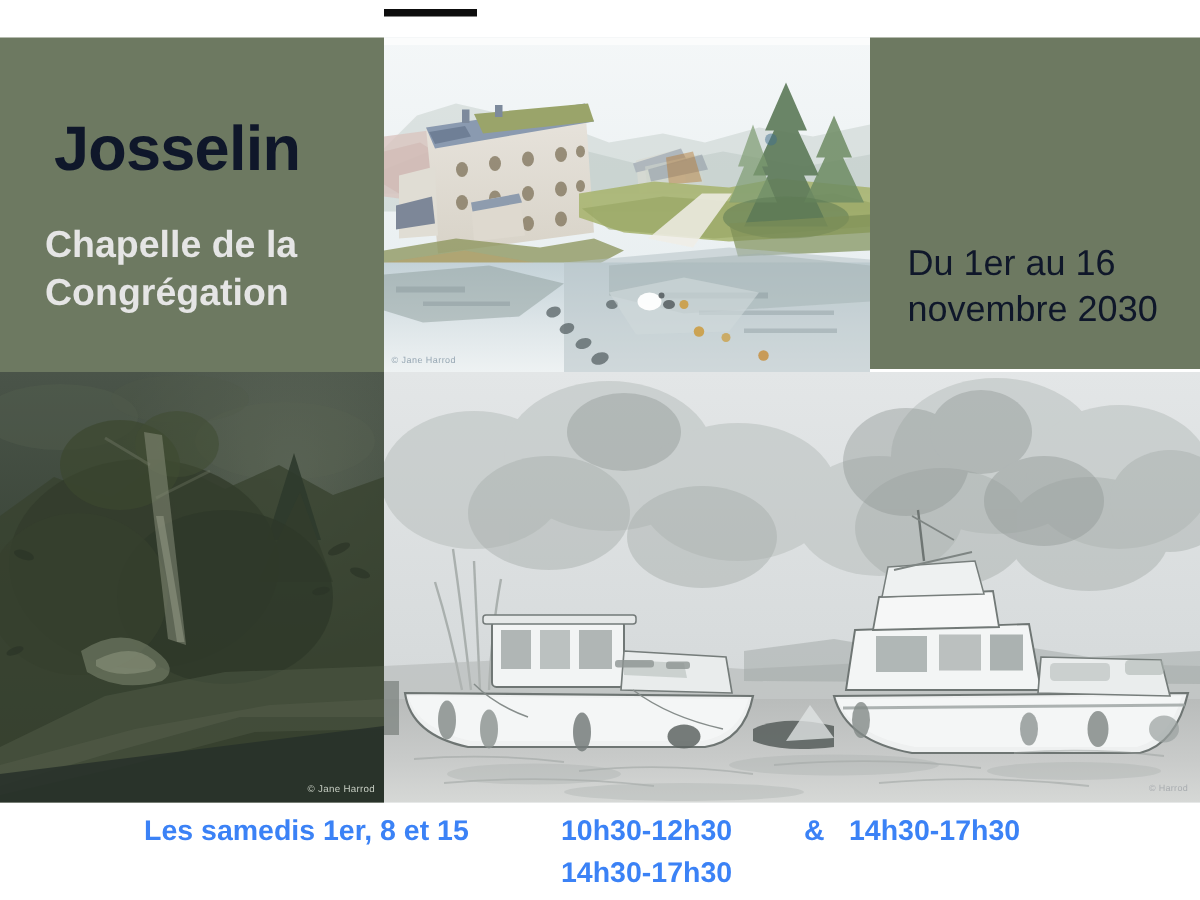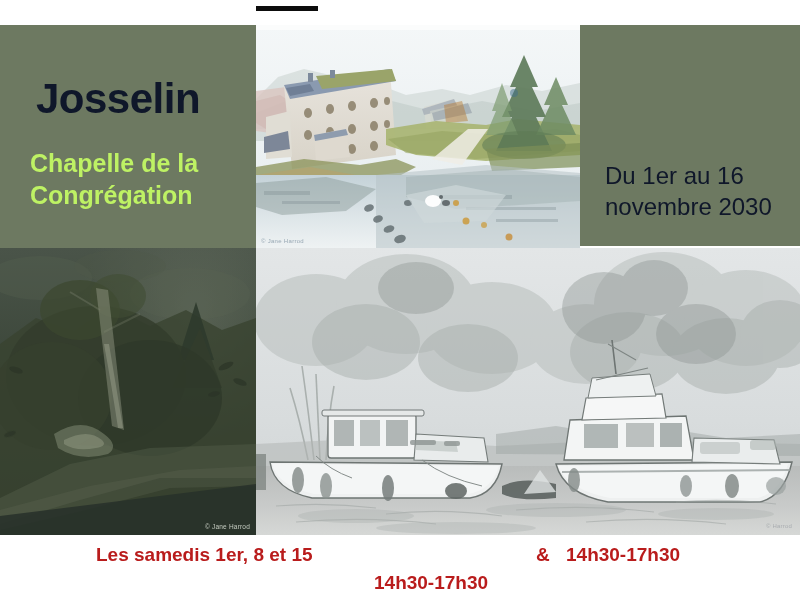--- a/index.html
+++ b/index.html
@@ -60,21 +60,21 @@
     font-weight: bold;
     letter-spacing: -0.5px;
     line-height: 1;
     white-space: nowrap;
   }
   .title-sub {
     position: absolute;
     left: 30px;
     top: 122px;
     width: 226px;
-    color: #bef264;
+    color: #e5e5e5;
     font-size: 25px;
     font-weight: bold;
     line-height: 1.28;
   }
 
   
   .watercolour {
     position: absolute;
     left: 256px;
     top: 0;
@@ -169,21 +169,21 @@
     top: 538px;
     width: 800px;
     height: 62px;
     background: #ffffff;
   }
   .sched-row {
     position: absolute;
     left: 96px;
     width: 700px;
     height: 27px;
-    color: #b91c1c;
+    color: #3b82f6;
     font-size: 19px;
     font-weight: bold;
     white-space: nowrap;
   }
   .sched-row.r0 { top: 6px; }
   .sched-row.r1 { top: 34px; }
 
   .sched-days      { position: absolute; left: 0;   top: 0; }
   .sched-slot-a    { position: absolute; left: 278px; top: 0; }
   .sched-amp       { position: absolute; left: 440px; top: 0; }
@@ -513,20 +513,21 @@
       </svg>
       <div class="boats-credit">© Harrod</div>
     </div>
 
   </div>
 
   <div class="schedule">
 
     <div class="sched-row r0">
       <span class="sched-days">Les samedis 1er, 8 et 15</span>
+      <span class="sched-slot-a">10h30-12h30</span>
       <span class="sched-amp">&amp;</span>
       <span class="sched-slot-b">14h30-17h30</span>
     </div>
 
     <div class="sched-row r1">
       <span class="sched-slot-a">14h30-17h30</span>
       <span class="sched-amp"></span>
       <span class="sched-slot-b"></span>
     </div>
 

